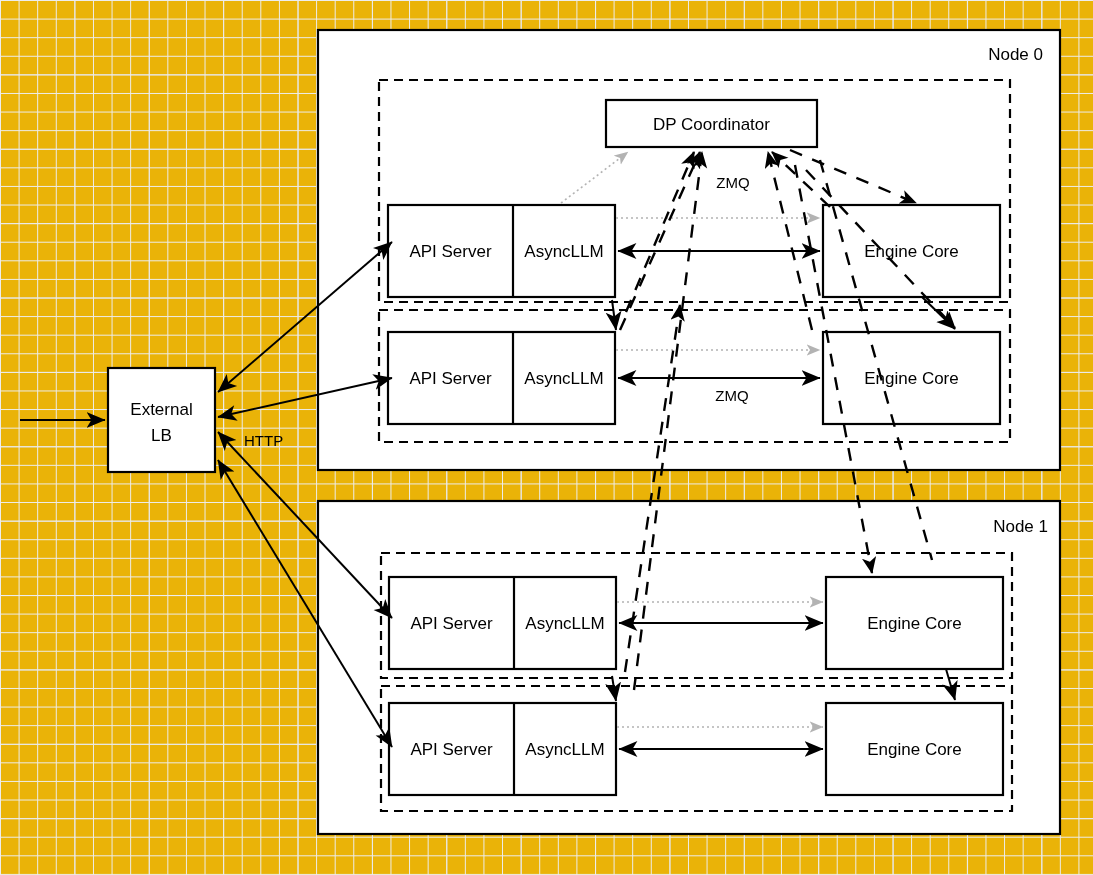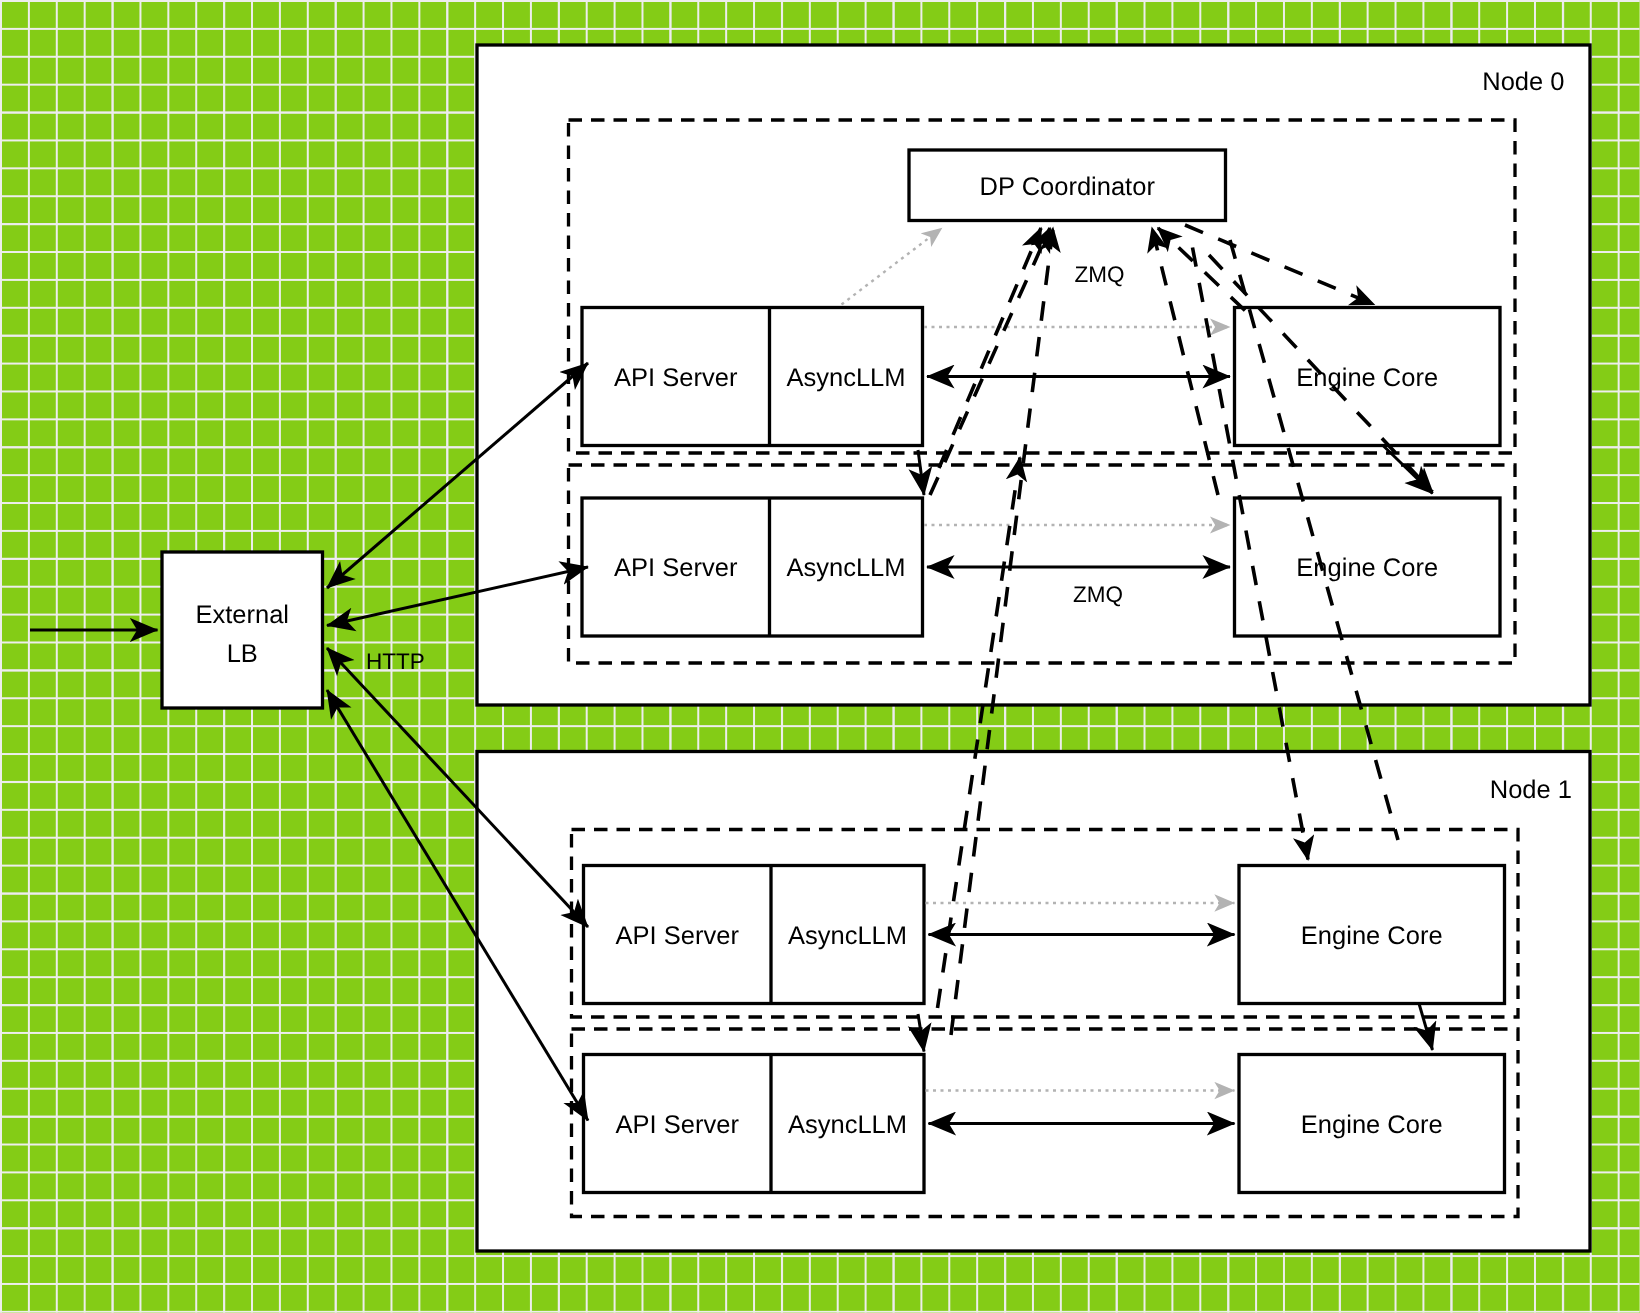--- a/index.html
+++ b/index.html
@@ -1,20 +1,20 @@
 <!DOCTYPE html>
 <html><head>
 <meta charset="utf-8">
 <style>
   html,body{margin:0;padding:0;background:#ffffff;}
   body{
     font-family:"Liberation Sans", sans-serif;
     width:1093px;height:875px;overflow:hidden;
   }
-  #canvas{position:relative;width:1093px;height:875px;background:#84cc16;}
+  #canvas{position:relative;width:1093px;height:875px;background:#eab308;}
   #grid{position:absolute;inset:0;
     background-image:
       linear-gradient(to right, #ededed 1px, transparent 1px),
       linear-gradient(to bottom, #ededed 1px, transparent 1px),
       linear-gradient(to right, #d9d9d9 1px, transparent 1px),
       linear-gradient(to bottom, #d9d9d9 1px, transparent 1px);
     background-size:18.6px 18.6px, 18.6px 18.6px, 74.4px 74.4px, 74.4px 74.4px;
     background-position:0 0,0 0,0 0,0 0;
   }
   svg#diagram{position:absolute;inset:0;width:1093px;height:875px;}

